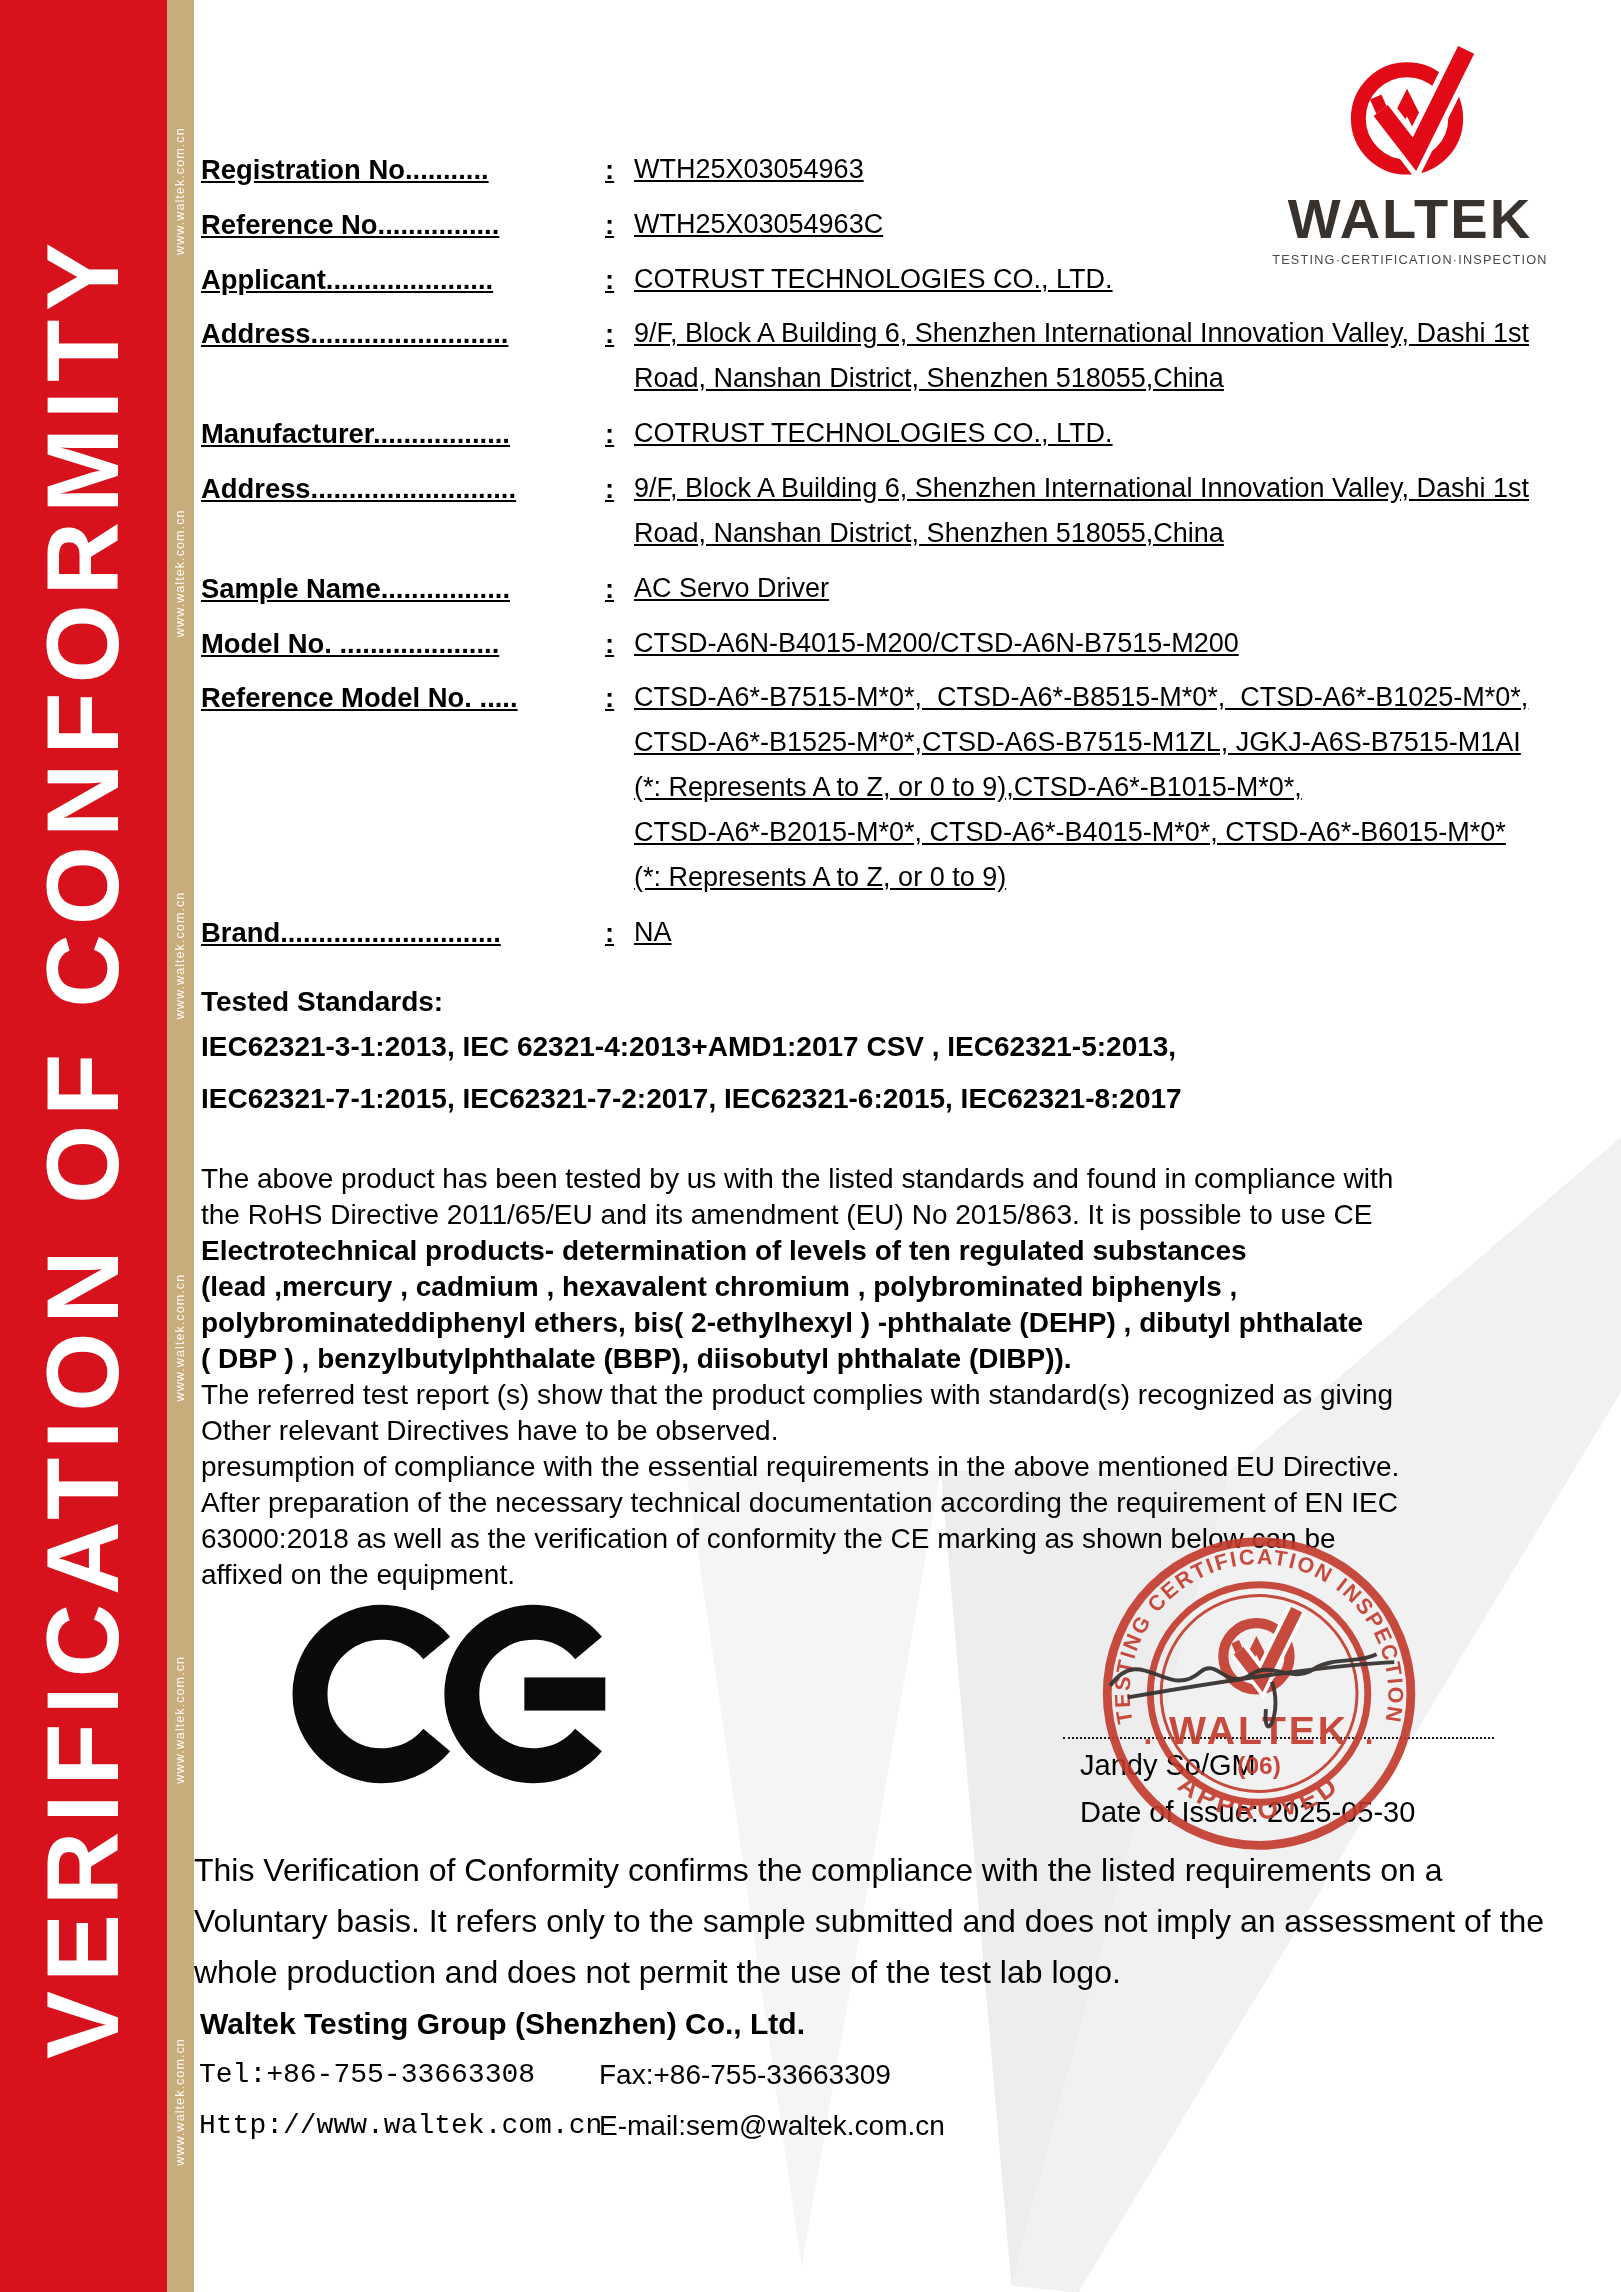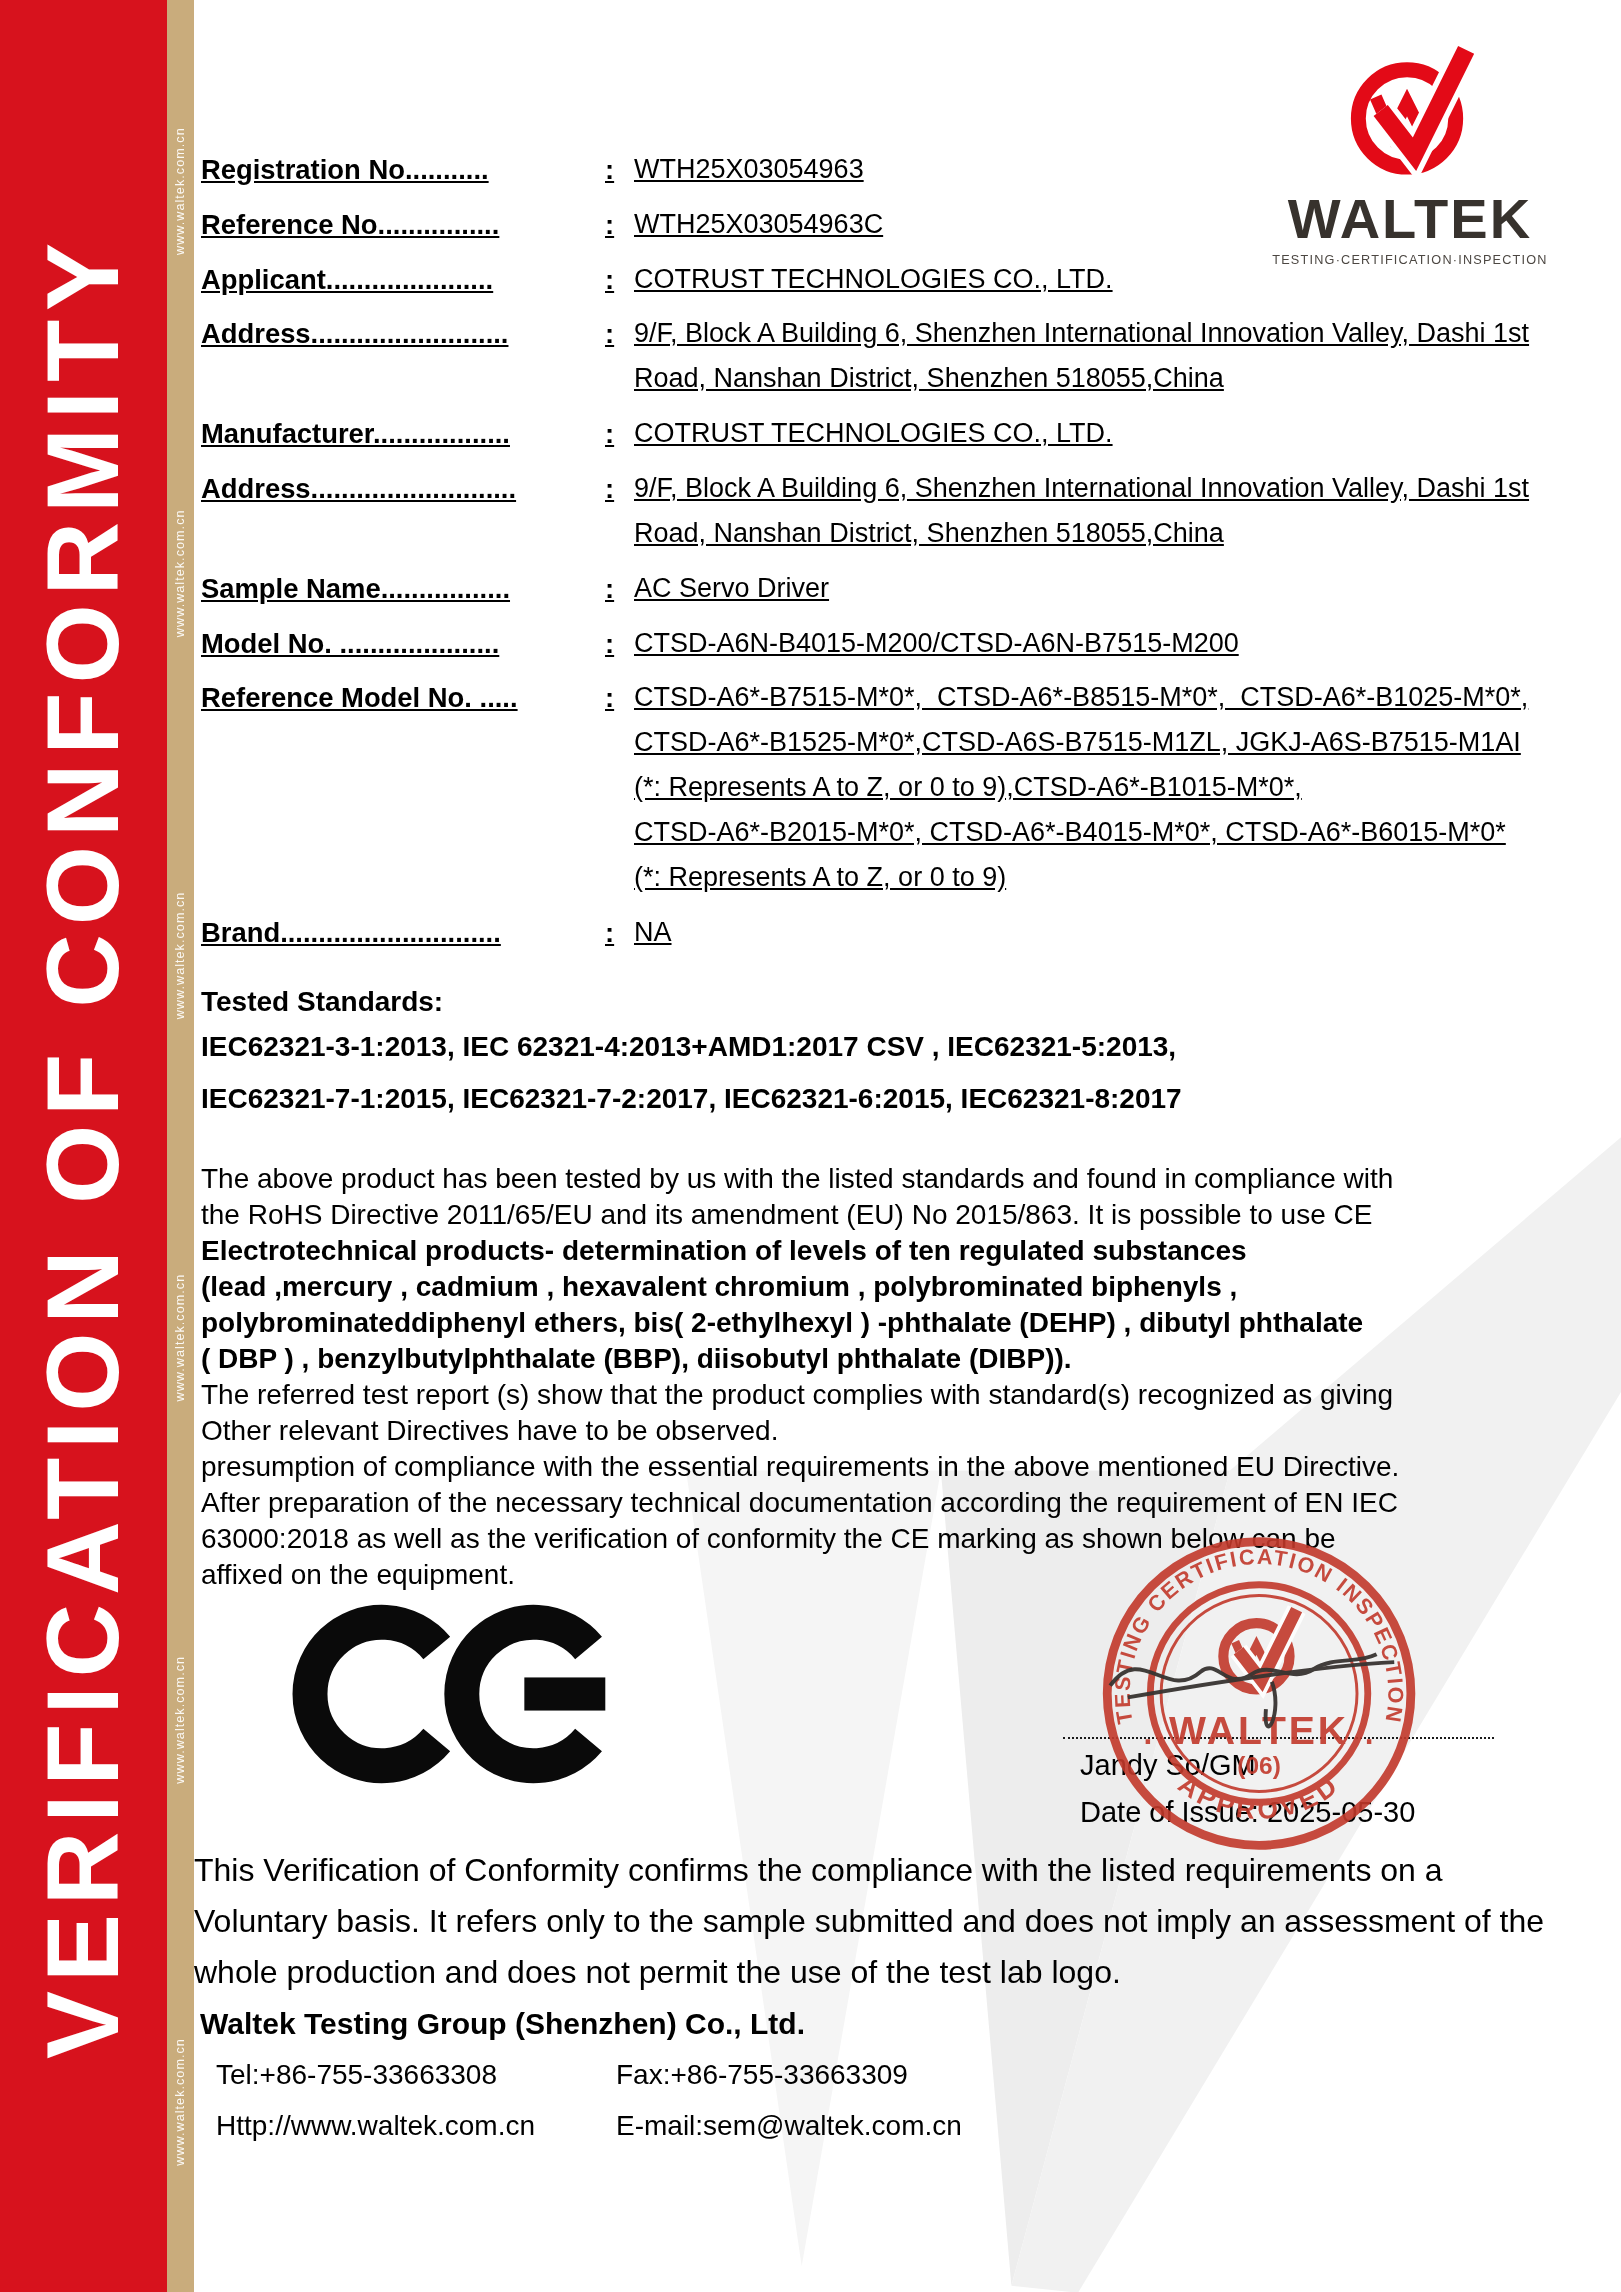--- a/index.html
+++ b/index.html
@@ -49,21 +49,21 @@
   .ce{position:absolute;left:292px;top:1602px;z-index:4;}
   .stamp{position:absolute;left:1071px;top:1517px;width:382px;height:353px;z-index:6;}
   .sigline{position:absolute;left:1063px;top:1737px;width:431px;border-top:2.9px dotted #1a1a1a;z-index:5;}
   .signer{position:absolute;left:1080px;top:1749px;font-size:29px;z-index:5;}
   .issuedate{position:absolute;left:1080px;top:1796px;font-size:29px;z-index:5;}
   
   .footer-block{position:absolute;left:194px;top:1845px;width:1392px;z-index:4;}
   .footer-line{font-size:32px;line-height:51px;white-space:pre;}
   .company{font-size:30px;font-weight:bold;line-height:51px;padding-left:6px;}
   .contact-row{display:flex;font-size:28px;line-height:51px;}
-  .contact-col1{width:400px;padding-left:22px;}
+  .contact-col1{width:400px;padding-left:5px;font-family:Liberation Mono, monospace;}
 </style>
 </head>
 <body>
 
 <svg width="0" height="0" style="position:absolute" aria-hidden="true">
   <defs>
     <g id="wlogo">
       <circle cx="143" cy="168" r="98" fill="none" stroke="currentColor" stroke-width="30"></circle>
       <polyline points="80,125 112,198 143,136 174,198 206,125" fill="none" stroke="currentColor" stroke-width="25"></polyline>
       <polyline points="90,152 158,240 262,30" fill="none" stroke="#ffffff" stroke-width="58"></polyline>

